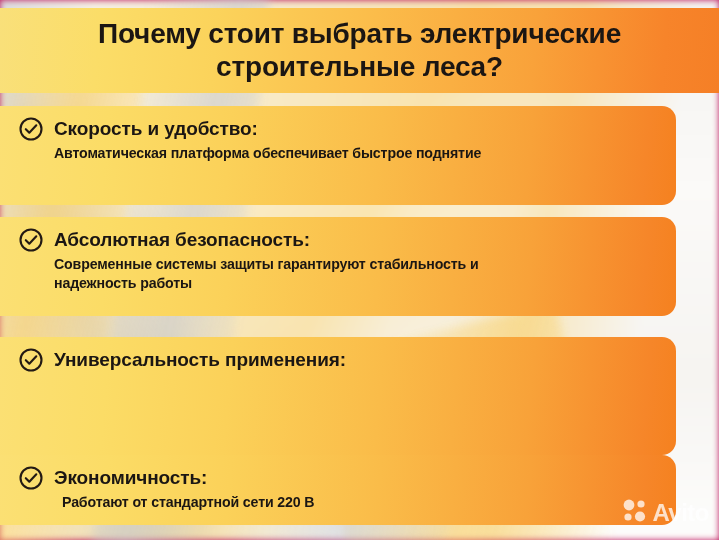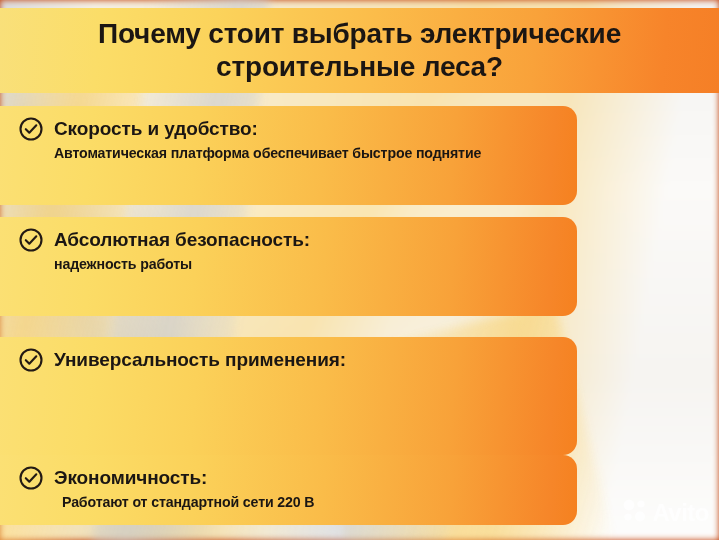--- a/index.html
+++ b/index.html
@@ -8,21 +8,21 @@
     background: #ffffff;
   }
   body {
     font-family: "Liberation Sans", sans-serif;
   }
   .poster {
     position: relative;
     width: 719px;
     height: 540px;
     overflow: hidden;
-    background: #c2410c;
+    background: #be185d;
   }
 
   
   .bg-photo {
     position: absolute;
     inset: 0;
     background:
       linear-gradient(118deg, rgba(255,255,255,0) 0%, rgba(250,213,120,0.55) 48%, rgba(255,255,255,0) 62%),
       linear-gradient(72deg, rgba(236,236,238,0) 0%, rgba(206,208,214,0.75) 18%, rgba(255,255,255,0) 30%),
       linear-gradient(100deg, rgba(255,255,255,0) 55%, rgba(247,219,150,0.6) 72%, rgba(255,255,255,0) 86%),
@@ -84,21 +84,21 @@
     line-height: 1.16;
     letter-spacing: -0.2px;
     text-align: center;
     white-space: nowrap;
   }
 
   
   .card {
     position: absolute;
     left: 0;
-    width: 577px;
+    width: 676px;
     border-radius: 0 14px 14px 0;
     background: linear-gradient(95deg,
         #fbe074 0%,
         #fbdc66 16%,
         #fbd159 34%,
         #fabc49 56%,
         #f8a239 78%,
         #f68629 95%,
         #f5811f 100%);
     box-sizing: border-box;
@@ -199,20 +199,21 @@
     <div class="card-head">
       <span class="check-icon">
         <svg width="26" height="26" viewBox="0 0 26 26">
           <circle cx="13" cy="13" r="10.5" fill="none" stroke="#231a14" stroke-width="2.1"></circle>
           <path d="M7.8 13.2 L11.3 16.7 L18.3 9.3" fill="none" stroke="#231a14" stroke-width="2.1" stroke-linecap="round" stroke-linejoin="round"></path>
         </svg>
       </span>
       <span class="card-title">Абсолютная безопасность:</span>
     </div>
     <div class="card-body">
+      <span class="ln">Современные системы защиты гарантируют стабильность и</span>
       <span class="ln">надежность работы</span>
     </div>
   </div>
 
   <div class="card c3">
     <div class="card-head">
       <span class="check-icon">
         <svg width="26" height="26" viewBox="0 0 26 26">
           <circle cx="13" cy="13" r="10.5" fill="none" stroke="#231a14" stroke-width="2.1"></circle>
           <path d="M7.8 13.2 L11.3 16.7 L18.3 9.3" fill="none" stroke="#231a14" stroke-width="2.1" stroke-linecap="round" stroke-linejoin="round"></path>

